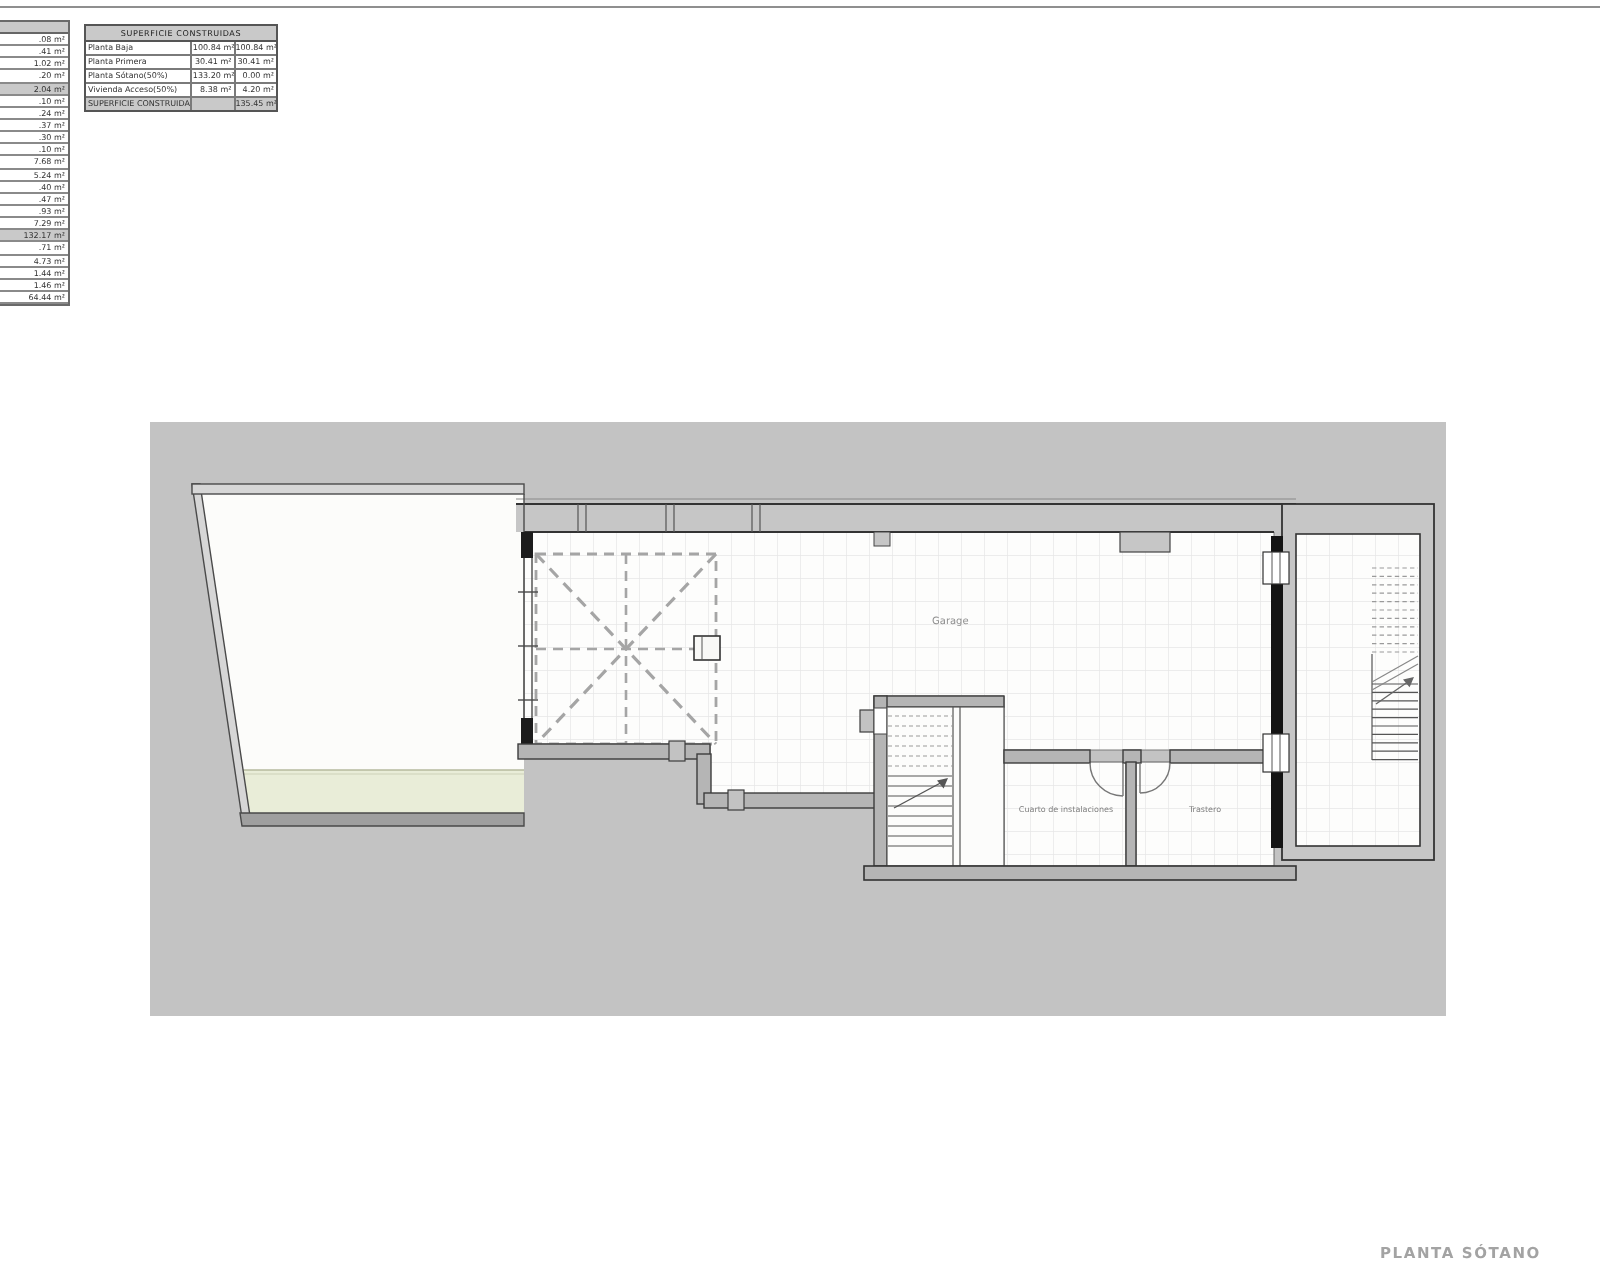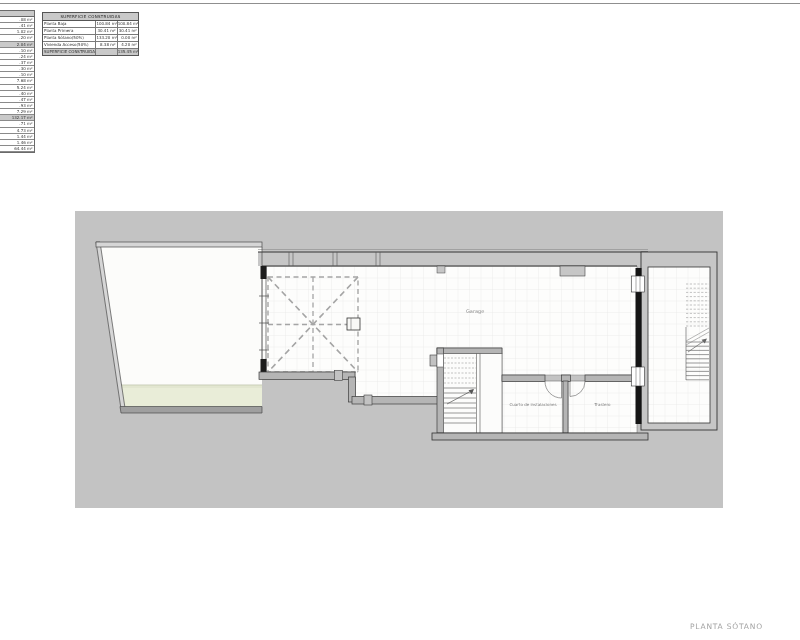--- a/index.html
+++ b/index.html
@@ -29,21 +29,21 @@
   .sup-row .c.num{width:19.5px;text-align:right;padding-right:1px;border-right:0.5px solid #7a7a7a;}
   .sup-row .c.num:last-child{border-right:none;}
 
   
   .lbl{position:absolute;color:#8f8f8f;white-space:nowrap;}
   .lbl-garage{left:466px;top:308px;font-size:5px;}
   .lbl-room{font-size:4px;color:#7d7d7d;text-align:center;}
   .lbl-room1{left:503px;top:402px;width:60px;}
   .lbl-room2{left:572px;top:402px;width:61px;}
   .footer-title{position:absolute;left:690px;top:622px;font-size:7.5px;color:#a3a3a3;
-                letter-spacing:0.8px;}
+                letter-spacing:0.8px;font-weight:bold;}
   svg{position:absolute;left:0;top:0;}
 </style>
 </head>
 <body>
 
 <div class="sheet">
 
   <div class="sheet-top-line"></div>
 
   <div class="left-table">

